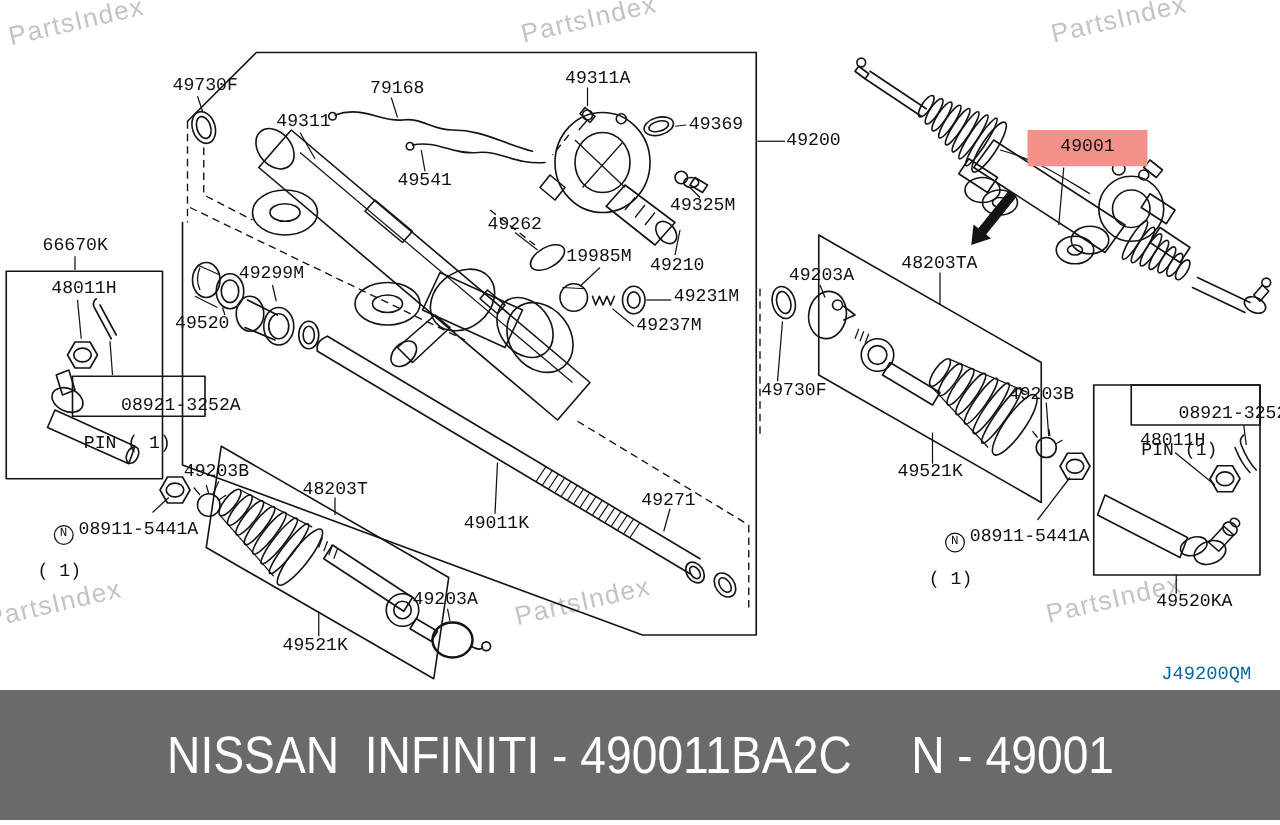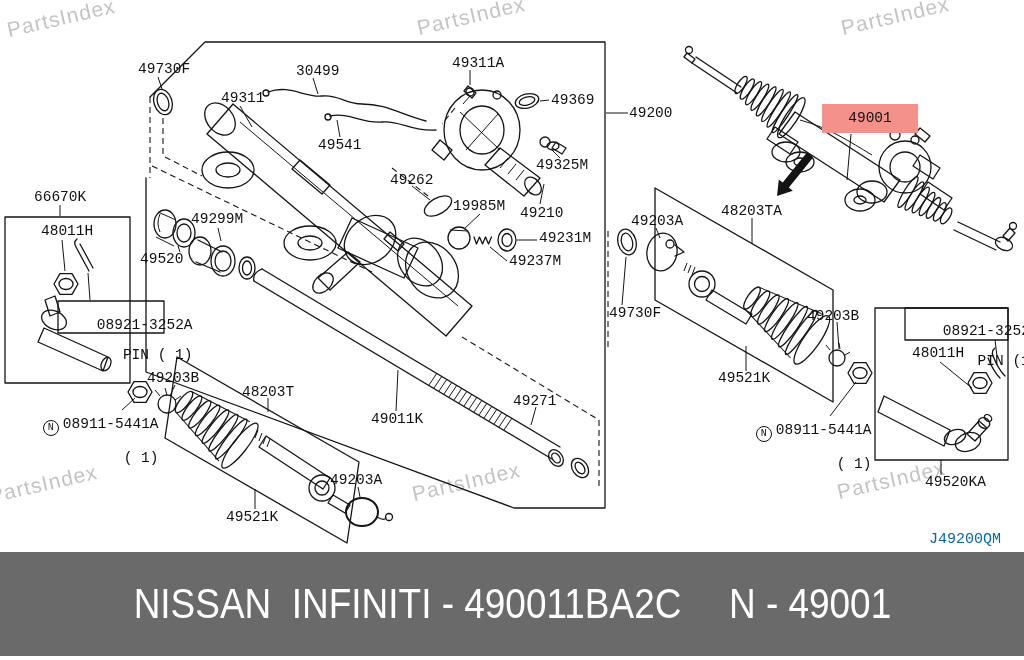--- a/index.html
+++ b/index.html
@@ -2,21 +2,21 @@
 <html><head>
 <meta charset="utf-8">
 <style>
   html,body{margin:0;padding:0;background:#fff;}
   .stage{position:relative;width:1024px;height:660px;overflow:hidden;background:#fff;
          font-family:"Liberation Mono","DejaVu Sans Mono",monospace;}
   .wm{position:absolute;color:#b9b9b9;opacity:.85;font-family:"Liberation Sans",sans-serif;
       font-size:21px;letter-spacing:1px;transform:rotate(-13deg);white-space:nowrap;z-index:1;}
   svg.art{position:absolute;left:0;top:0;z-index:2;}
   .lbl{position:absolute;z-index:3;font-size:14.5px;line-height:15px;color:#101010;
-       white-space:pre;text-align:right;}
+       white-space:pre;}
   .lbl .sub{display:block;padding-left:5px;}
   .circn{display:inline-flex;width:14px;height:14px;border:1.3px solid #101010;border-radius:50%;
          font-size:10px;align-items:center;justify-content:center;margin-right:4px;
          vertical-align:-2px;}
   .hl{width:96px;height:29px;display:flex;align-items:center;justify-content:center;
       background:#f5918b;}
   .ref{position:absolute;z-index:3;font-size:15px;color:#0369a1;}
   .banner{position:absolute;left:0;top:552px;width:1024px;height:104px;background:#6a6a6a;
           z-index:4;display:flex;align-items:center;justify-content:center;}
   .banner-inner{display:flex;gap:54px;transform:scaleX(.88);white-space:pre;
@@ -288,21 +288,21 @@
       <path class="t" d="M837,322 L839,349"></path>
       <path class="t" d="M746,371 V346"></path>
       <path class="t" d="M830,416 L856,382"></path>
       <path class="t" d="M995,340 L997,356"></path>
       <path class="t" d="M940,362 L972,388"></path>
       <path class="t" d="M941,460 V475"></path>
     </g>
   </svg>
 
   <div class="lbl" style="left:138px;top:62px">49730F</div>
-  <div class="lbl" style="left:296px;top:64px">30499</div>
+  <div class="lbl" style="left:296px;top:64px">79168</div>
   <div class="lbl" style="left:221px;top:91px">49311</div>
   <div class="lbl" style="left:318px;top:138px">49541</div>
   <div class="lbl" style="left:452px;top:56px">49311A</div>
   <div class="lbl" style="left:551px;top:93px">49369</div>
   <div class="lbl" style="left:629px;top:106px">49200</div>
   <div class="lbl" style="left:536px;top:158px">49325M</div>
   <div class="lbl" style="left:390px;top:173px">49262</div>
   <div class="lbl" style="left:453px;top:199px">19985M</div>
   <div class="lbl" style="left:520px;top:206px">49210</div>
   <div class="lbl" style="left:539px;top:231px">49231M</div>

